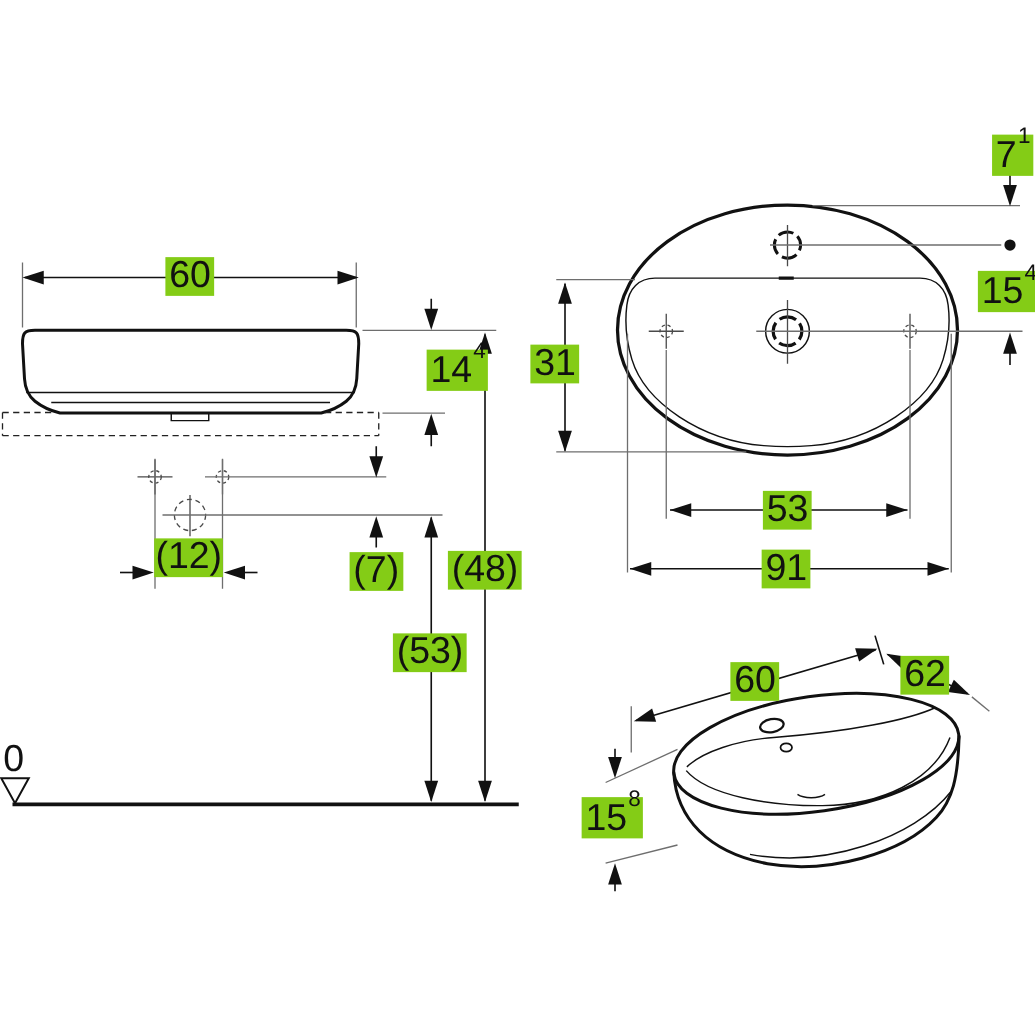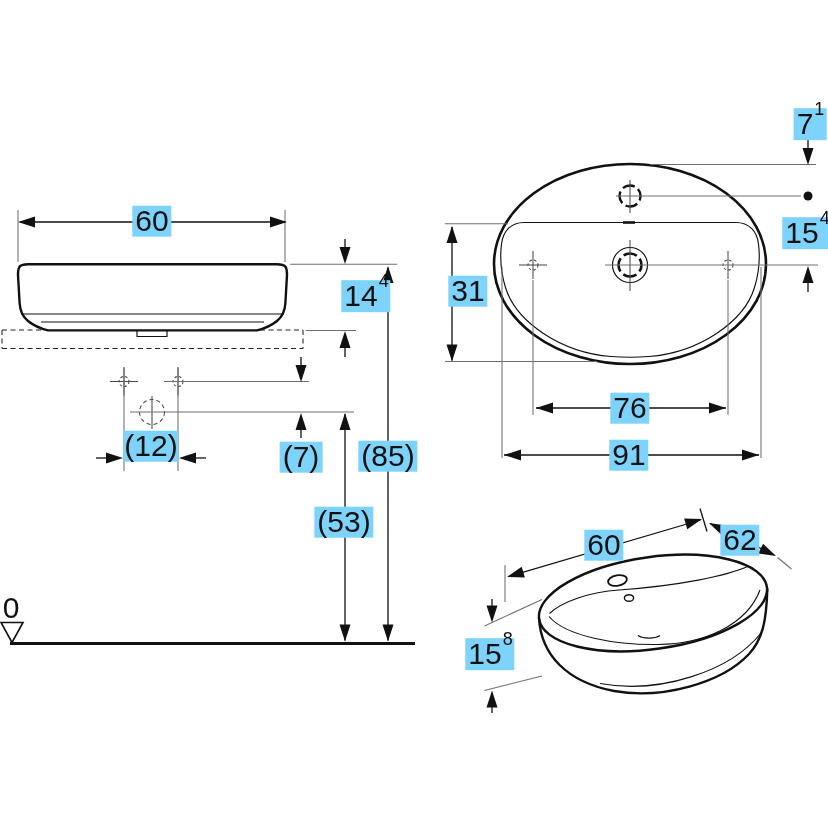--- a/index.html
+++ b/index.html
@@ -8,21 +8,21 @@
   #linework{position:absolute;left:0;top:0;}
   .s-obj{stroke:#111;stroke-width:2.4;fill:none;stroke-linecap:round;stroke-linejoin:round}
   .s-obj2{stroke:#111;stroke-width:2.6;fill:none}
   .s-thin{stroke:#111;stroke-width:1.15;fill:none}
   .s-med{stroke:#111;stroke-width:1.3;fill:none}
   .s-ext{stroke:#6e6e6e;stroke-width:1.05;fill:none}
   .s-cross{stroke:#4a4a4a;stroke-width:1.05;fill:none}
   .s-dash{stroke:#222;stroke-width:1.05;fill:none;stroke-dasharray:5 3.5}
   .s-dashsm{stroke:#4a4a4a;stroke-width:1.05;fill:none;stroke-dasharray:2.6 2.2}
   .ah{fill:#111;stroke:none}
-  .lbl{position:absolute;transform:translate(-50%,-50%);background:#7dd3fc;padding:0 3px;
+  .lbl{position:absolute;transform:translate(-50%,-50%);background:#84cc16;padding:0 3px;
        font-size:30px;line-height:1.02;color:#111;white-space:nowrap;}
   .lbl sup{font-size:60%;position:relative;top:-0.42em;left:1px;}
   .lbl-tight{padding:0 1px;}
   .lbl-clear{background:transparent;}
 </style>
 </head>
 <body>
 
 <div id="stage">
 
@@ -195,31 +195,31 @@
   </svg>
 
   <div class="lbl" style="left:152px;top:221px;">60</div>
 
   <div class="lbl" style="left:346px;top:296px;margin-left:20px;"><span>14</span><sup>4</sup></div>
 
   <div class="lbl" style="left:810px;top:124px;"><span>7</span><sup>1</sup></div>
 
   <div class="lbl" style="left:807px;top:233px;"><span>15</span><sup>4</sup></div>
 
-  <div class="lbl" style="left:468px;top:291px;">31</div>
-
-  <div class="lbl" style="left:630px;top:408px;">76</div>
+  <div class="lbl" style="left:444px;top:291px;">31</div>
+
+  <div class="lbl" style="left:630px;top:408px;">53</div>
 
   <div class="lbl" style="left:629px;top:455px;">91</div>
 
   <div class="lbl lbl-tight" style="left:151px;top:446px;">(12)</div>
 
   <div class="lbl" style="left:301px;top:457px;">(7)</div>
 
-  <div class="lbl" style="left:388px;top:456px;">(85)</div>
+  <div class="lbl" style="left:388px;top:456px;">(48)</div>
 
   <div class="lbl" style="left:344px;top:522px;">(53)</div>
 
   <div class="lbl lbl-clear" style="left:11px;top:608px;">0</div>
 
   <div class="lbl" style="left:604px;top:545px;">60</div>
 
   <div class="lbl" style="left:740px;top:540px;">62</div>
 
   <div class="lbl" style="left:490px;top:654px;"><span>15</span><sup>8</sup></div>

